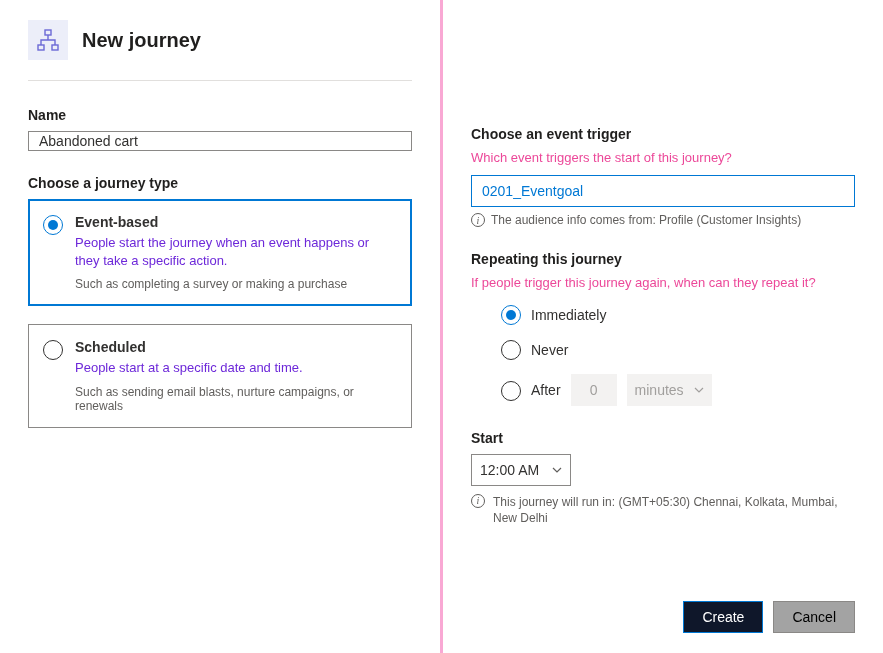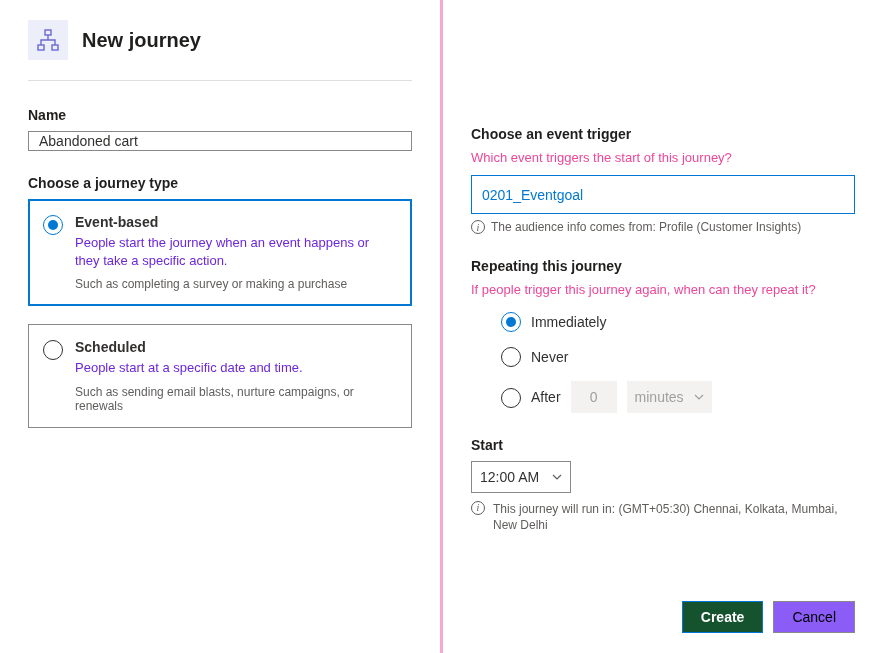--- a/index.html
+++ b/index.html
@@ -126,21 +126,21 @@
     }
     .option-example {
       font-size: 12px;
       color: #605e5c;
     }
     .trigger-input {
       position: relative;
     }
     .trigger-input input {
       width: 100%;
-      height: 39px;
+      height: 32px;
       padding: 5px 10px;
       border: 1px solid #0078d4;
       font-family: inherit;
       font-size: 14px;
       color: #0078d4;
       outline: none;
     }
     .info-row {
       display: flex;
       align-items: center;
@@ -253,27 +253,27 @@
       padding-top: 20px;
     }
     .btn {
       min-width: 80px;
       height: 32px;
       padding: 0 18px;
       font-family: inherit;
       font-size: 14px;
       cursor: pointer;
       border: 1px solid #8a8886;
-      background: #8b5cf6;
+      background: #a3a3a3;
     }
     .btn.primary {
-      background: #14532d;
+      background: #0f172a;
       border-color: #0078d4;
       color: #fff;
-      font-weight: 700;
+      font-weight: 400;
     }
     svg { display: block; }
   </style>
 </head>
 <body>
 
 <div class="container">
   <div class="left-panel">
     <div class="header">
       <div class="header-icon">

